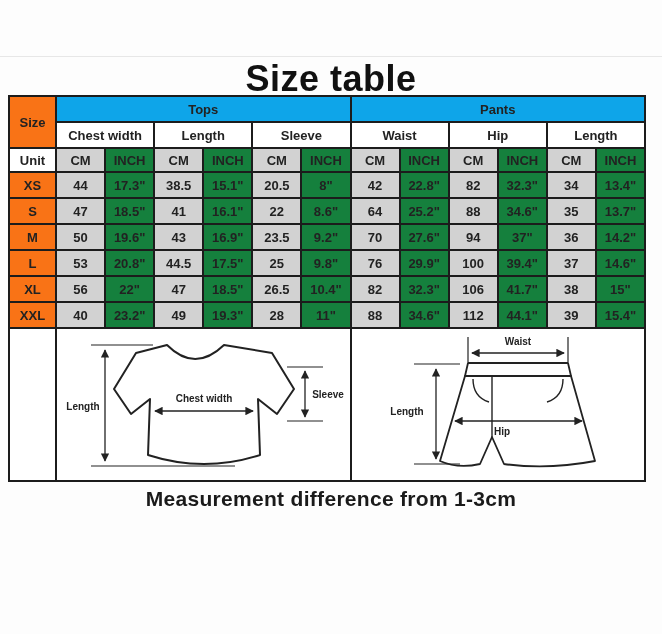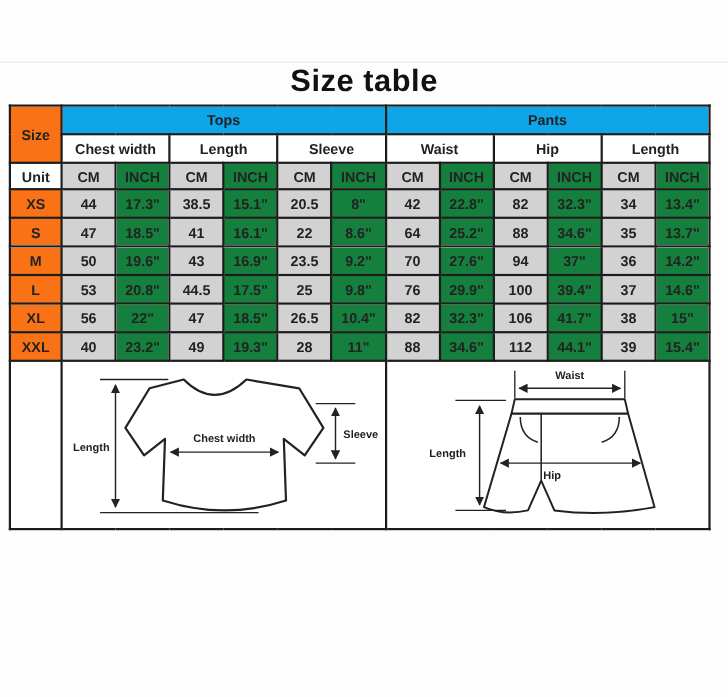--- a/index.html
+++ b/index.html
@@ -3,21 +3,21 @@
 <meta charset="utf-8">
 <style>
   html,body{margin:0;padding:0;background:#fff;}
   .stage{
     position:relative;width:662px;height:634px;background:#fdfdfd;overflow:hidden;
     font-family:"Liberation Sans","DejaVu Sans",sans-serif;color:#1c1c1c;
   }
   .photo-edge{position:absolute;left:0;top:56px;width:662px;border-top:1px solid #e7e7e7;}
   .title{
     position:absolute;top:58px;left:0;width:662px;text-align:center;
-    font-size:28px;font-weight:bold;letter-spacing:.5px;color:#111;
+    font-size:36px;font-weight:bold;letter-spacing:.5px;color:#111;
   }
   table.size-table{
     position:absolute;left:8px;top:95px;width:636px;
     border-collapse:collapse;table-layout:fixed;background:#fff;
   }
   table.size-table td{
     border:2px solid #1c1c1c;text-align:center;vertical-align:middle;
     padding:0;font-weight:bold;font-size:13px;color:#222;overflow:hidden;
   }
   td.c-group{font-size:14px;background:#0ea5e9;}
@@ -226,13 +226,14 @@
             <text x="55" y="86" text-anchor="middle" font-family="Liberation Sans, sans-serif" font-size="10" font-weight="bold" fill="#222">Length</text>
 
             <line x1="103" y1="92" x2="230" y2="92" stroke="#222" stroke-width="1.3" marker-start="url(#ah-b)" marker-end="url(#ah-b)"></line>
             <text x="150" y="106" text-anchor="middle" font-family="Liberation Sans, sans-serif" font-size="10" font-weight="bold" fill="#222">Hip</text>
           </svg>
         </td>
       </tr>
     </tbody>
   </table>
 
+  <div class="caption">Measurement difference from 1-3cm</div>
 </div>
 
 </body></html>

